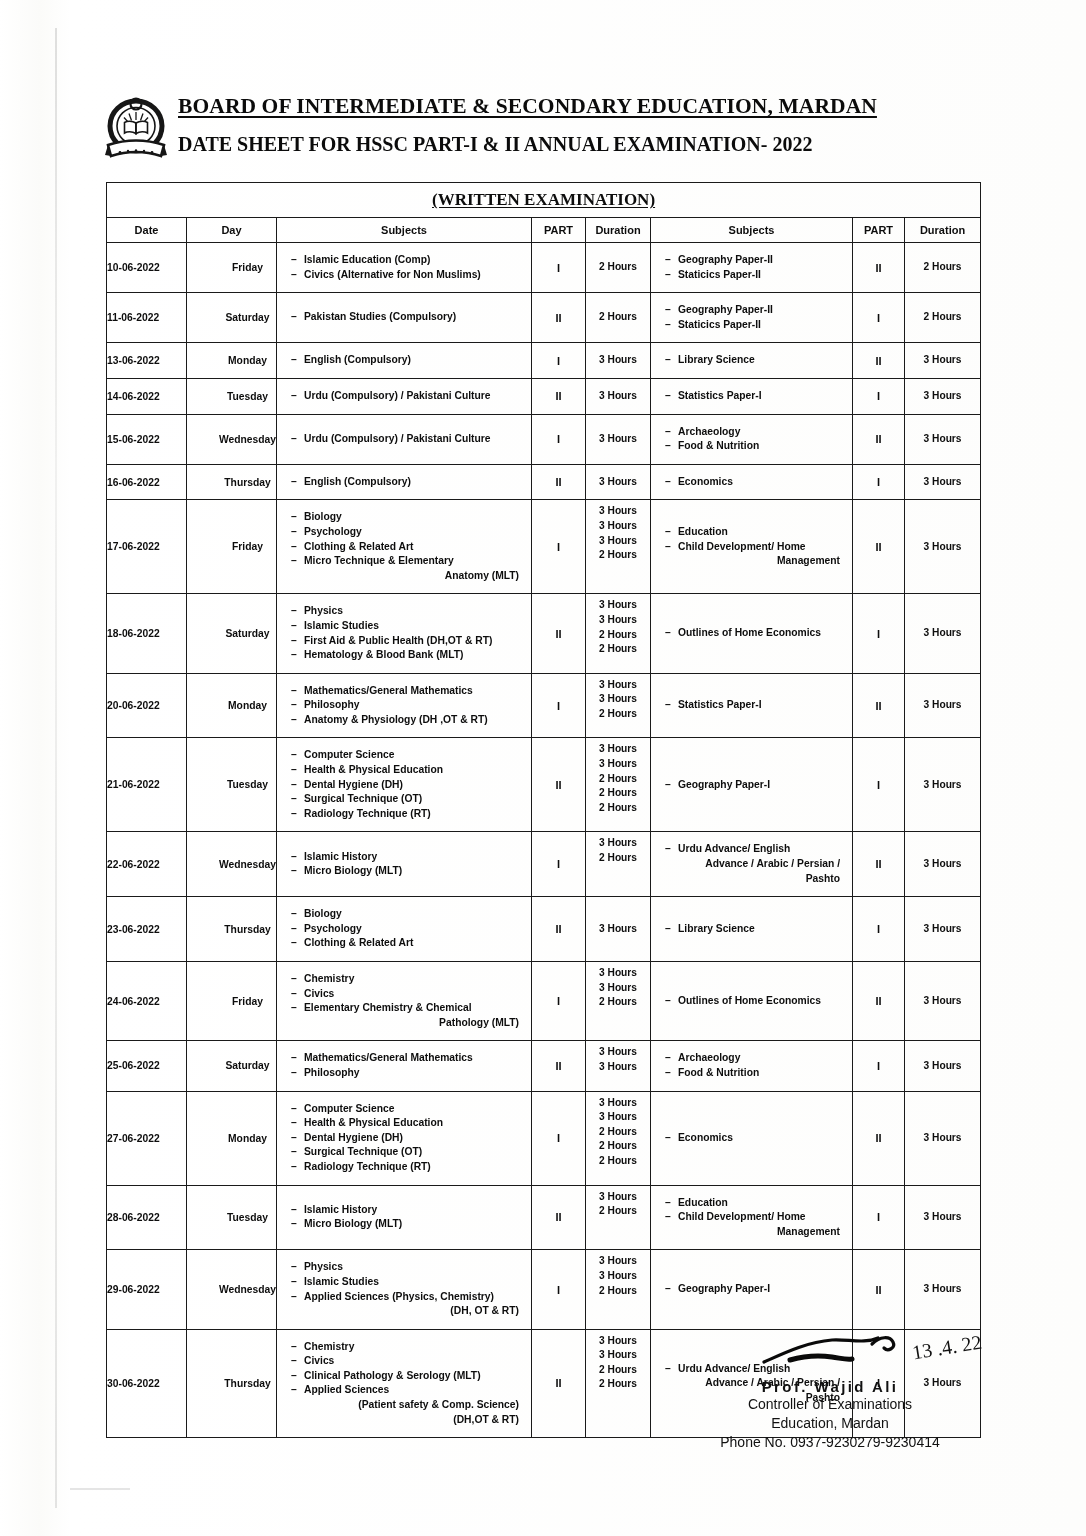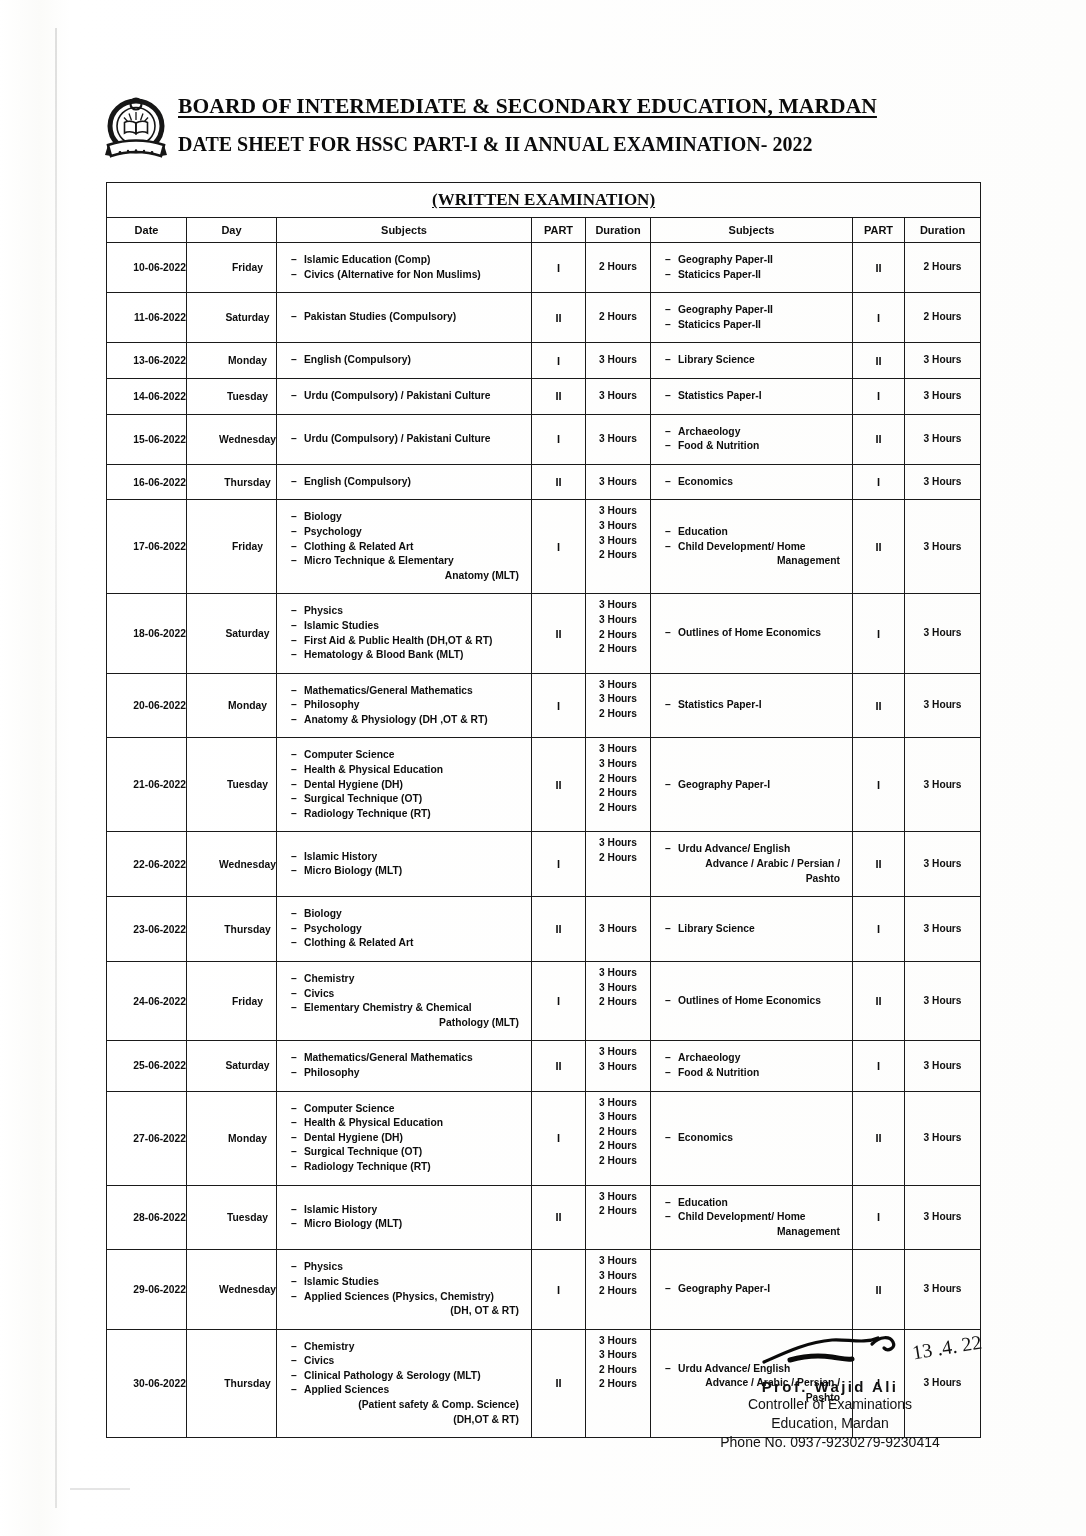--- a/index.html
+++ b/index.html
@@ -53,21 +53,21 @@
     text-decoration:underline;text-underline-offset:2px;
   }
   .session{
     font-family:"Liberation Serif",serif;
     font-weight:bold;font-size:14.5px;text-align:center;height:26px;
   }
   .colhead{
     font-weight:bold;font-size:11px;height:24px;
   }
 
-  .c-date{width:80px;text-align:right;font-weight:bold;font-size:10.3px;}
+  .c-date{width:80px;text-align:left;font-weight:bold;font-size:10.3px;}
   .c-day{width:90px;text-align:center;font-weight:bold;font-size:10.3px;padding-left:32px;}
   .c-subj{width:255px;padding:4px 6px 4px 8px;}
   .c-part{width:54px;text-align:center;font-weight:bold;font-size:11px;}
   .c-dur{width:65px;text-align:center;font-weight:bold;font-size:10.2px;}
   .c-subj2{width:202px;padding:4px 6px 4px 8px;}
   .c-part2{width:52px;text-align:center;font-weight:bold;font-size:11px;}
   .c-dur2{width:76px;text-align:center;font-weight:bold;font-size:10.2px;}
 
   .subj-list{list-style:none;margin:6px;padding:0;}
   .subj-list li{

